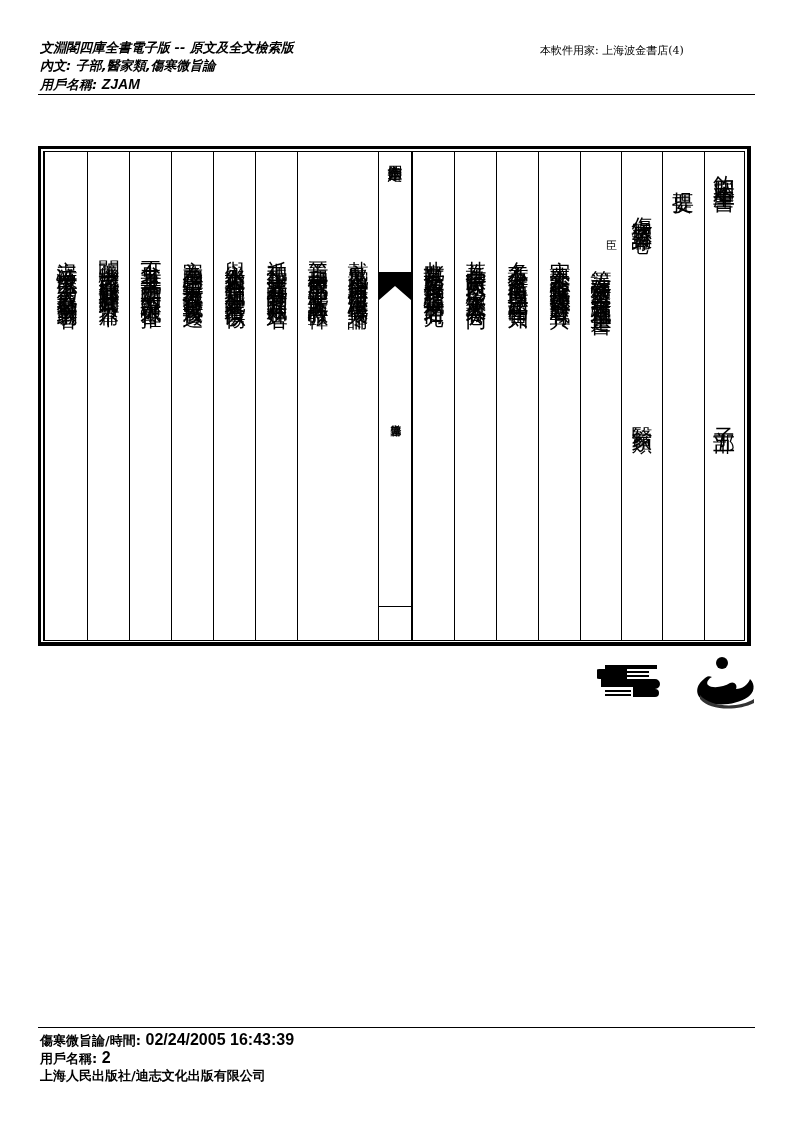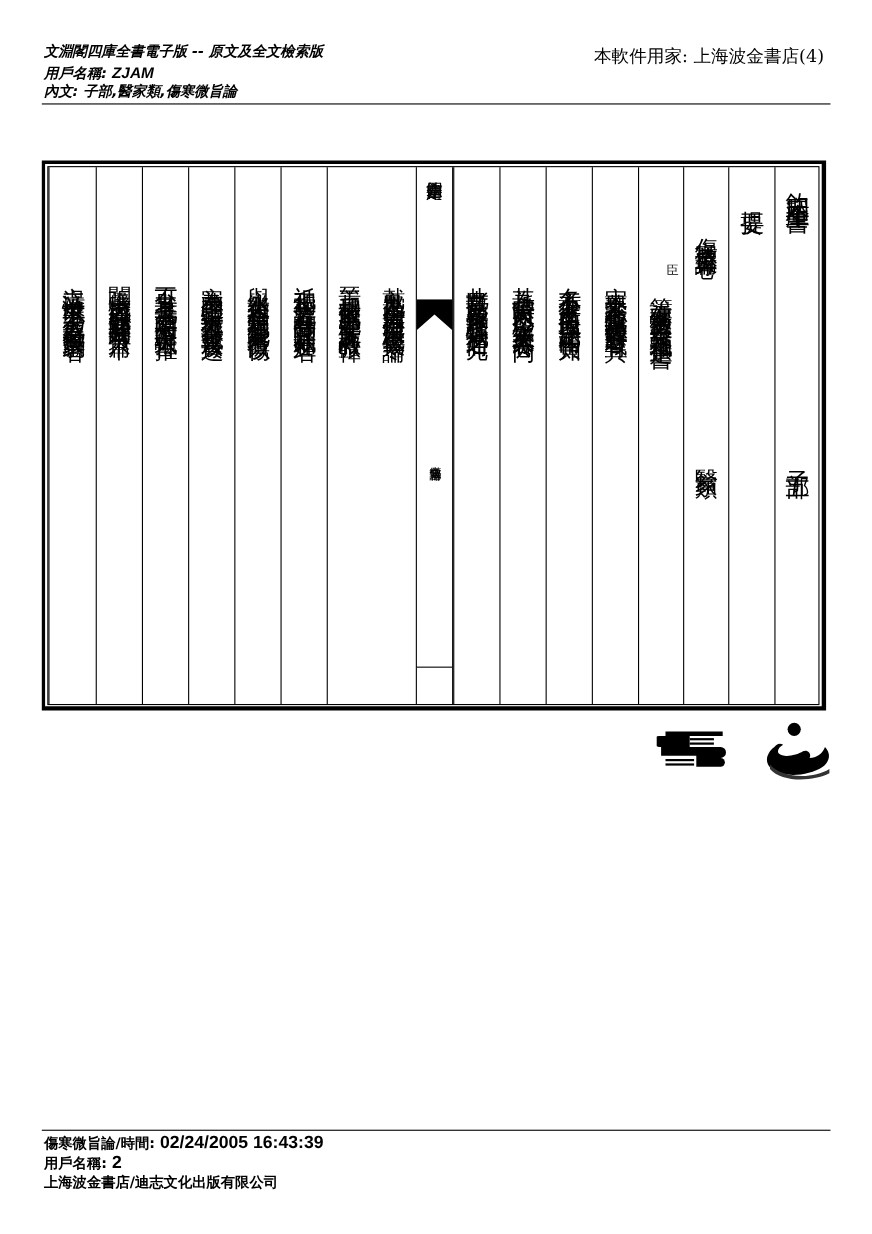--- a/index.html
+++ b/index.html
@@ -2,21 +2,21 @@
 <html><head>
 <meta charset="utf-8">
 <style>
   html, body { margin:0; padding:0; background:#ffffff; }
   body { width:793px; height:1122px; position:relative; overflow:hidden; color:#000; font-family:"DejaVu Sans", sans-serif; }
 
   .hdr-left { position:absolute; left:40px; top:39px; width:420px; }
   .hdr-left div { font-size:13px; font-weight:bold; line-height:18px; height:18px; white-space:nowrap;font-style:italic; }
   .hdr-left .user-val { font-family:"Liberation Sans", sans-serif; font-size:14px; }
   .hdr-right { position:absolute; left:540px; top:41px; width:220px; text-align:left; }
-  .hdr-right div { font-size:16px; line-height:20px; height:20px; white-space:nowrap; font-family:"DejaVu Serif", serif; }
+  .hdr-right div { font-size:11px; line-height:20px; height:20px; white-space:nowrap; font-family:"DejaVu Serif", serif; }
   .hdr-rule { position:absolute; left:38px; top:94px; width:717px; height:1px; background:#000; }
 
   
   .frame-outer { position:absolute; left:38px; top:146px; width:713px; height:500px; border-top:3px solid #000; border-left:3px solid #000; border-right:4px solid #000; border-bottom:4px solid #000; box-sizing:border-box; }
   .frame-inner { position:absolute; left:43px; top:151px; width:702px; height:490px; border:1px solid #000; box-sizing:border-box; }
 
   .col { position:absolute; top:152px; height:488px; box-sizing:border-box; }
   .col.sep { border-left:1px solid #000; }
   .col .txt { position:absolute; left:0; right:0; writing-mode:vertical-rl; text-orientation:upright; font-family:"DejaVu Serif", serif; font-size:21px; letter-spacing:3px; line-height:41px; text-align:start; white-space:nowrap; }
 
@@ -36,22 +36,22 @@
   .ftr-rule { position:absolute; left:38px; top:1027px; width:717px; height:1px; background:#000; }
   .ftr { position:absolute; left:40px; top:1031px; }
   .ftr div { font-size:13px; font-weight:bold; line-height:18px; height:18px; white-space:nowrap; }
   .ftr .num { font-family:"Liberation Sans", sans-serif; font-size:16px; font-weight:bold; }
 </style>
 </head>
 <body>
 
 <div class="hdr-left">
   <div>文淵閣四庫全書電子版 -- 原文及全文檢索版</div>
+  <div><span>內文:</span> <span>子部,醫家類,傷寒微旨論</span></div>
   <div><span>用戶名稱:</span> <span class="user-val">ZJAM</span></div>
-  <div><span>內文:</span> <span>子部,醫家類,傷寒微旨論</span></div>
 </div>
 <div class="hdr-right">
   <div>本軟件用家: 上海波金書店(4)</div>
 </div>
 <div class="hdr-rule"></div>
 
 <div class="frame-outer"></div>
 <div class="frame-inner"></div>
 
 <div class="col sep" style="left:704px;width:41px;">
@@ -131,14 +131,14 @@
 <svg class="logo2" viewBox="0 0 68 55">
   <circle cx="32" cy="8" r="6" fill="#000"></circle>
   <path d="M14,24 C6,30 4,40 14,46 C26,52 46,50 58,42 C64,38 66,30 60,24 C58,30 52,34 46,34 C48,30 44,26 40,28 C34,32 22,34 18,30 C16,28 18,24 22,22 C18,20 16,22 14,24 Z" fill="#000"></path>
   <path d="M10,40 C20,52 48,54 64,44 L64,48 C48,56 20,56 10,44 Z" fill="#333"></path>
 </svg>
 
 <div class="ftr-rule"></div>
 <div class="ftr">
   <div><span>傷寒微旨論/時間:</span> <span class="num">02/24/2005 16:43:39</span></div>
   <div><span>用戶名稱:</span> <span class="num">2</span></div>
-  <div>上海波金書店/迪志文化出版有限公司</div>
+  <div>上海人民出版社/迪志文化出版有限公司</div>
 </div>
 
 </body></html>

